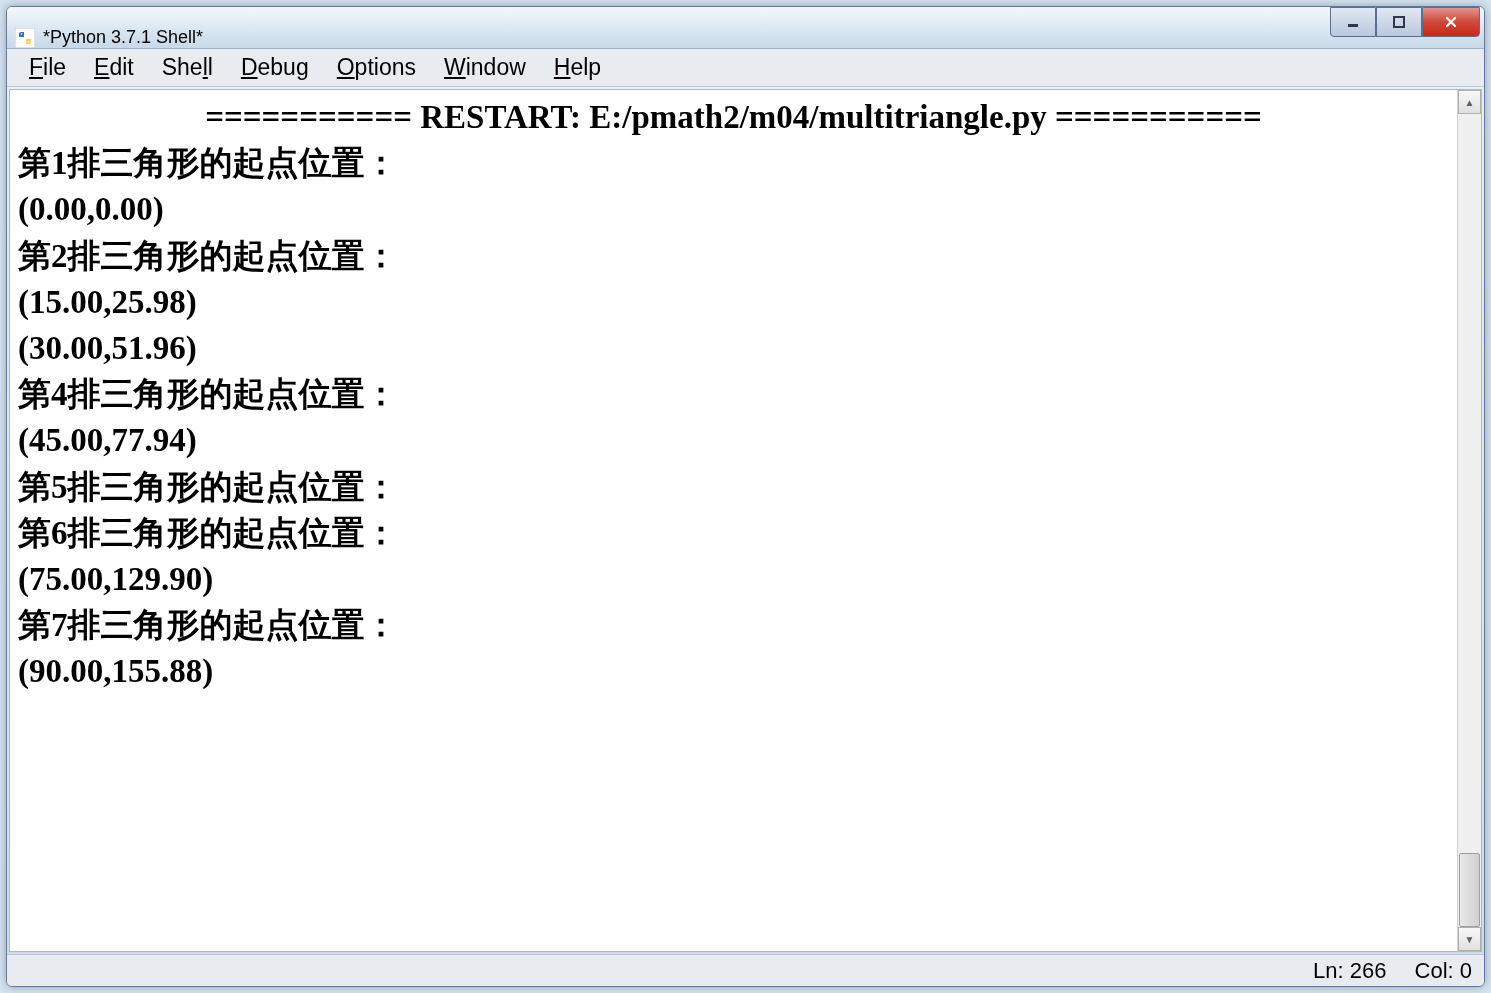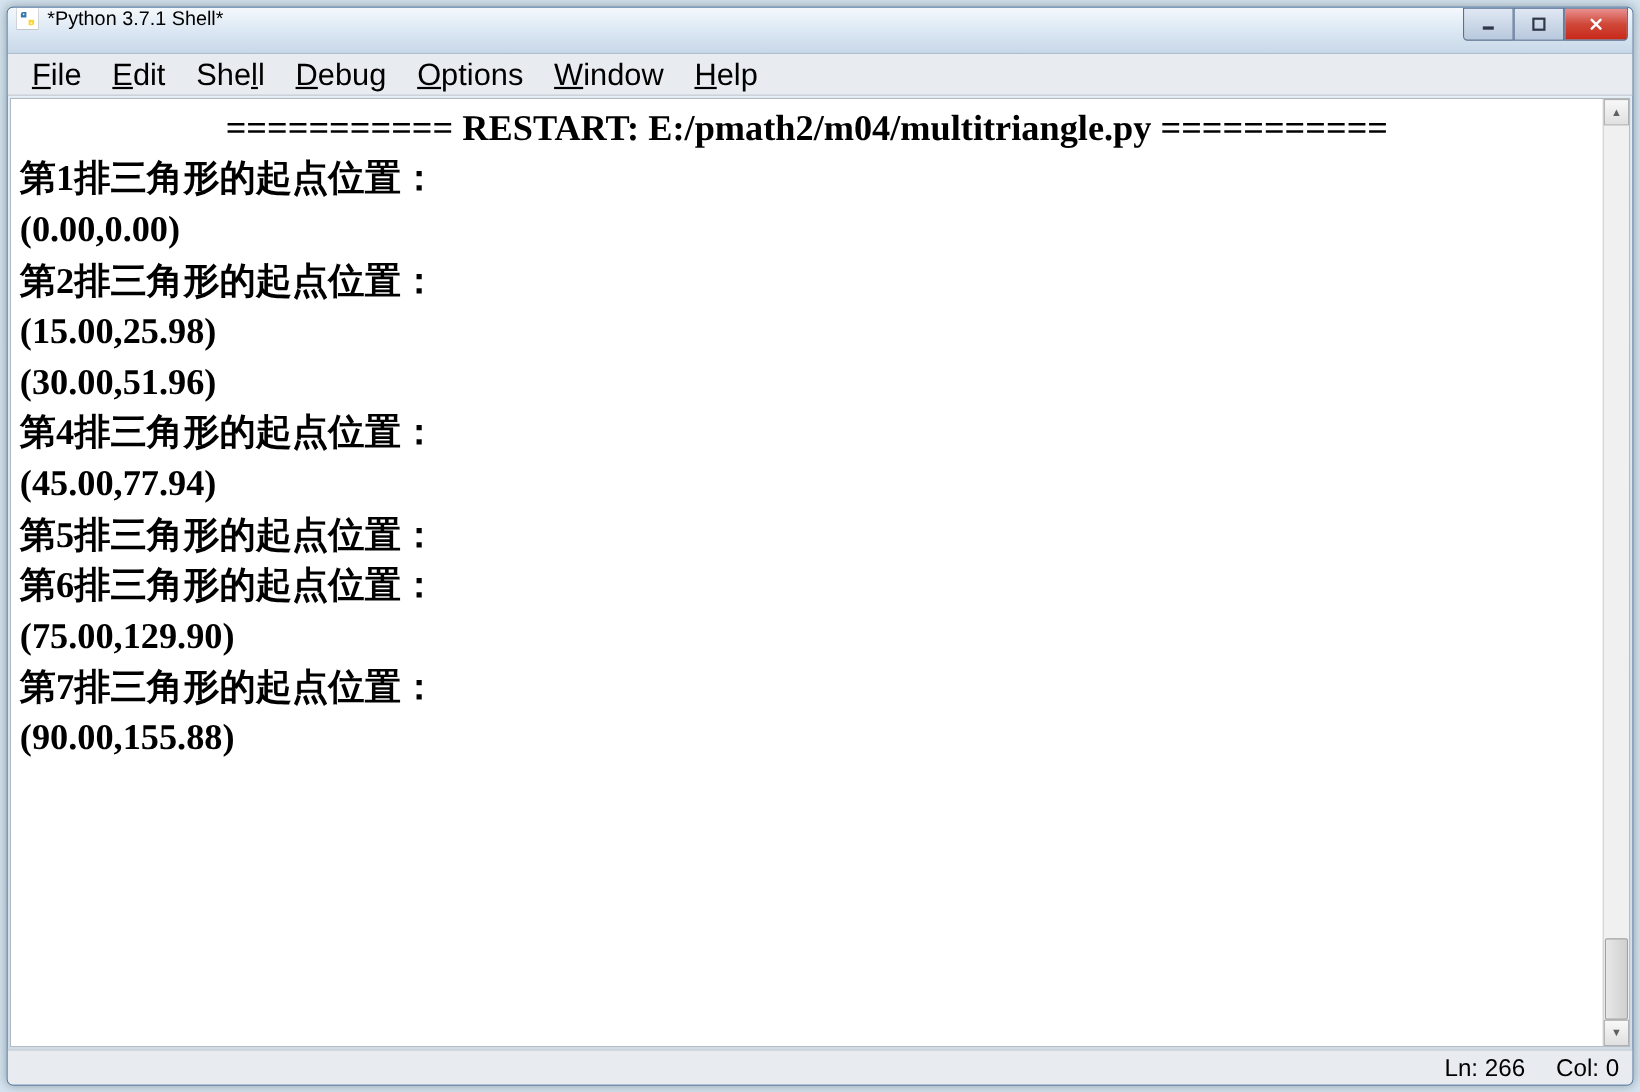--- a/index.html
+++ b/index.html
@@ -27,21 +27,21 @@
       flex-direction: column;
       box-shadow: 0 0 10px rgba(0,0,0,0.3);
       position: relative;
       overflow: hidden;
     }
     
     .titlebar {
       height: 42px;
       background: linear-gradient(to bottom, #f4f8fc 0%, #dce8f4 50%, #c8d8e8 100%);
       display: flex;
-      align-items: flex-start;
+      align-items: flex-end;
       padding: 0 4px;
       border-bottom: 1px solid #a0b4c8;
     }
     
     .app-icon {
       width: 20px;
       height: 20px;
       margin: 0 8px 0 4px;
       flex-shrink: 0;
     }
@@ -94,21 +94,21 @@
     }
     
     .menubar {
       height: 38px;
       background: #e8ecf0;
       display: flex;
       align-items: center;
       padding: 0 8px;
       gap: 0;
       border-bottom: 1px solid #c0c8d0;
-      font-size: 28px;
+      font-size: 23px;
     }
     
     .menu-item {
       padding: 4px 14px;
       cursor: pointer;
       color: #000;
     }
     
     .menu-underline {
       text-decoration: underline;

